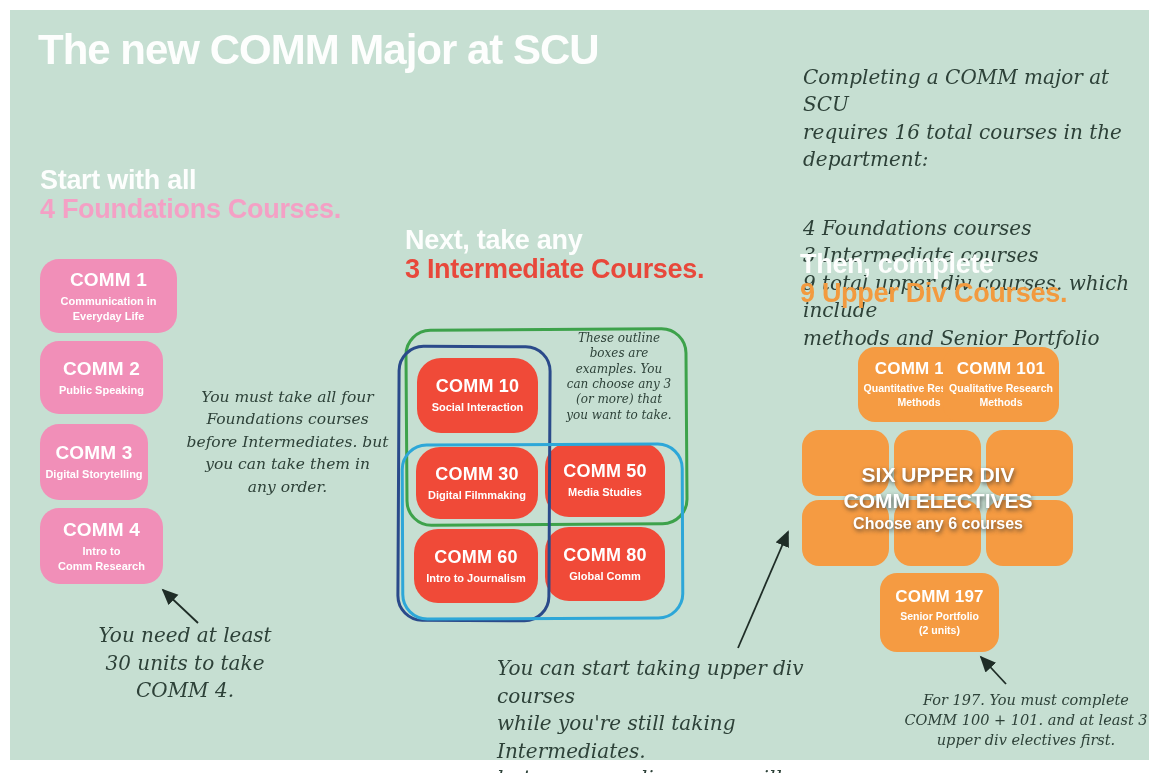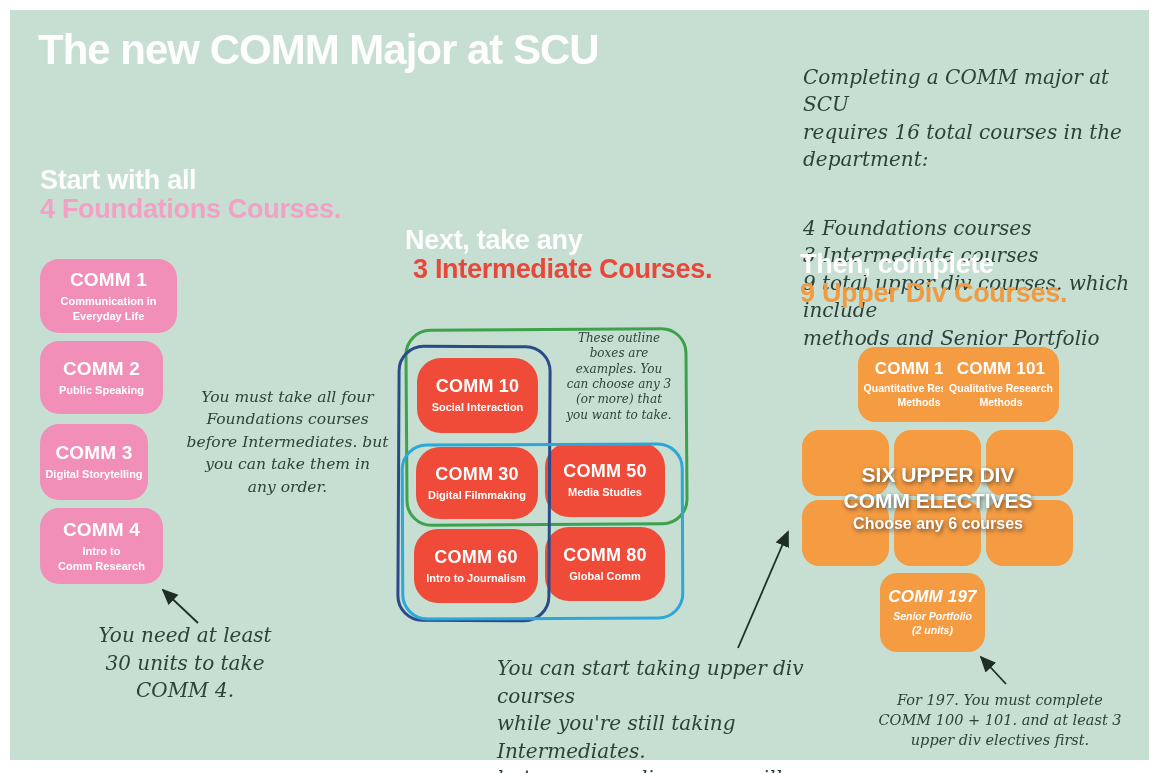--- a/index.html
+++ b/index.html
@@ -13,35 +13,35 @@
   .title {
     position:absolute; left:38px; top:26px;
     font-size:42px; font-weight:bold; color:#fdfefd; letter-spacing:-1px;
   }
 
   .sec-head { position:absolute; font-weight:bold; font-size:27px; line-height:1.08; letter-spacing:-0.3px; }
   .sec-head .l1 { color:#fdfefd; }
   .head-foundations { left:40px; top:166px; }
   .head-foundations .l2 { color:#f4a0c5; }
   .head-intermediates { left:405px; top:226px; }
-  .head-intermediates .l2 { color:#e8483b;margin-left:8px; }
+  .head-intermediates .l2 { color:#e8483b; }
   .head-upperdiv { left:800px; top:250px; }
   .head-upperdiv .l2 { color:#f29a3f; }
 
   .hand {
     position:absolute; font-family:"DejaVu Serif", serif; font-style:italic;
     color:#2d4138; white-space:pre-line; line-height:1.38; font-size:20px;
   }
   .intro-note { left:803px; top:36px; width:350px; }
   .intro-note .p2 { margin-top:13px; }
   .note-order { left:170px; top:386px; width:235px; text-align:center; font-size:15.5px; line-height:1.45; }
   .note-units { left:95px; top:622px; width:180px; text-align:center; }
   .note-outline { left:549px; top:331px; width:140px; text-align:center; font-size:12px; line-height:1.28; }
   .note-start { left:497px; top:655px; width:345px; }
-  .note-197 { left:876px; top:690px; width:248px; text-align:center; font-size:14.5px; }
+  .note-197 { left:902px; top:690px; width:248px; text-align:center; font-size:14.5px; }
 
   .card {
     position:absolute; border-radius:19px; color:#ffffff;
     display:flex; flex-direction:column; align-items:center; justify-content:center;
     text-align:center; font-weight:bold; padding:2px;
     box-sizing:border-box;
   }
   .card .code { font-size:19px; letter-spacing:0.2px; }
   .card .cname { font-size:11px; margin-top:3px; line-height:1.3; white-space:pre-line; }
   .pink { background:#f18fb8; }
@@ -190,21 +190,21 @@
 <div class="elective-slot" style="left:802px; top:500px;"></div>
 <div class="elective-slot" style="left:894px; top:500px;"></div>
 <div class="elective-slot" style="left:986px; top:500px;"></div>
 
 <div class="elect-label">
   <div class="big">SIX UPPER DIV</div>
   <div class="big">COMM ELECTIVES</div>
   <div class="small">Choose any 6 courses</div>
 </div>
 
-<div class="card orange" style="left:880px; top:573px; width:105px; height:79px;font-style:italic;">
+<div class="card orange" style="left:880px; top:573px; width:119px; height:79px;">
   <div class="code">COMM 197</div>
   <div class="cname">Senior Portfolio</div>
   <div class="cname" style="margin-top:0;">(2 units)</div>
 </div>
 
 <svg class="arrow" style="left:726px; top:520px;" width="75" height="135">
   <line x1="12" y1="128" x2="62" y2="12" marker-end="url(#ah)"></line>
 </svg>
 
 <div class="hand note-start">You can start taking upper div courses

